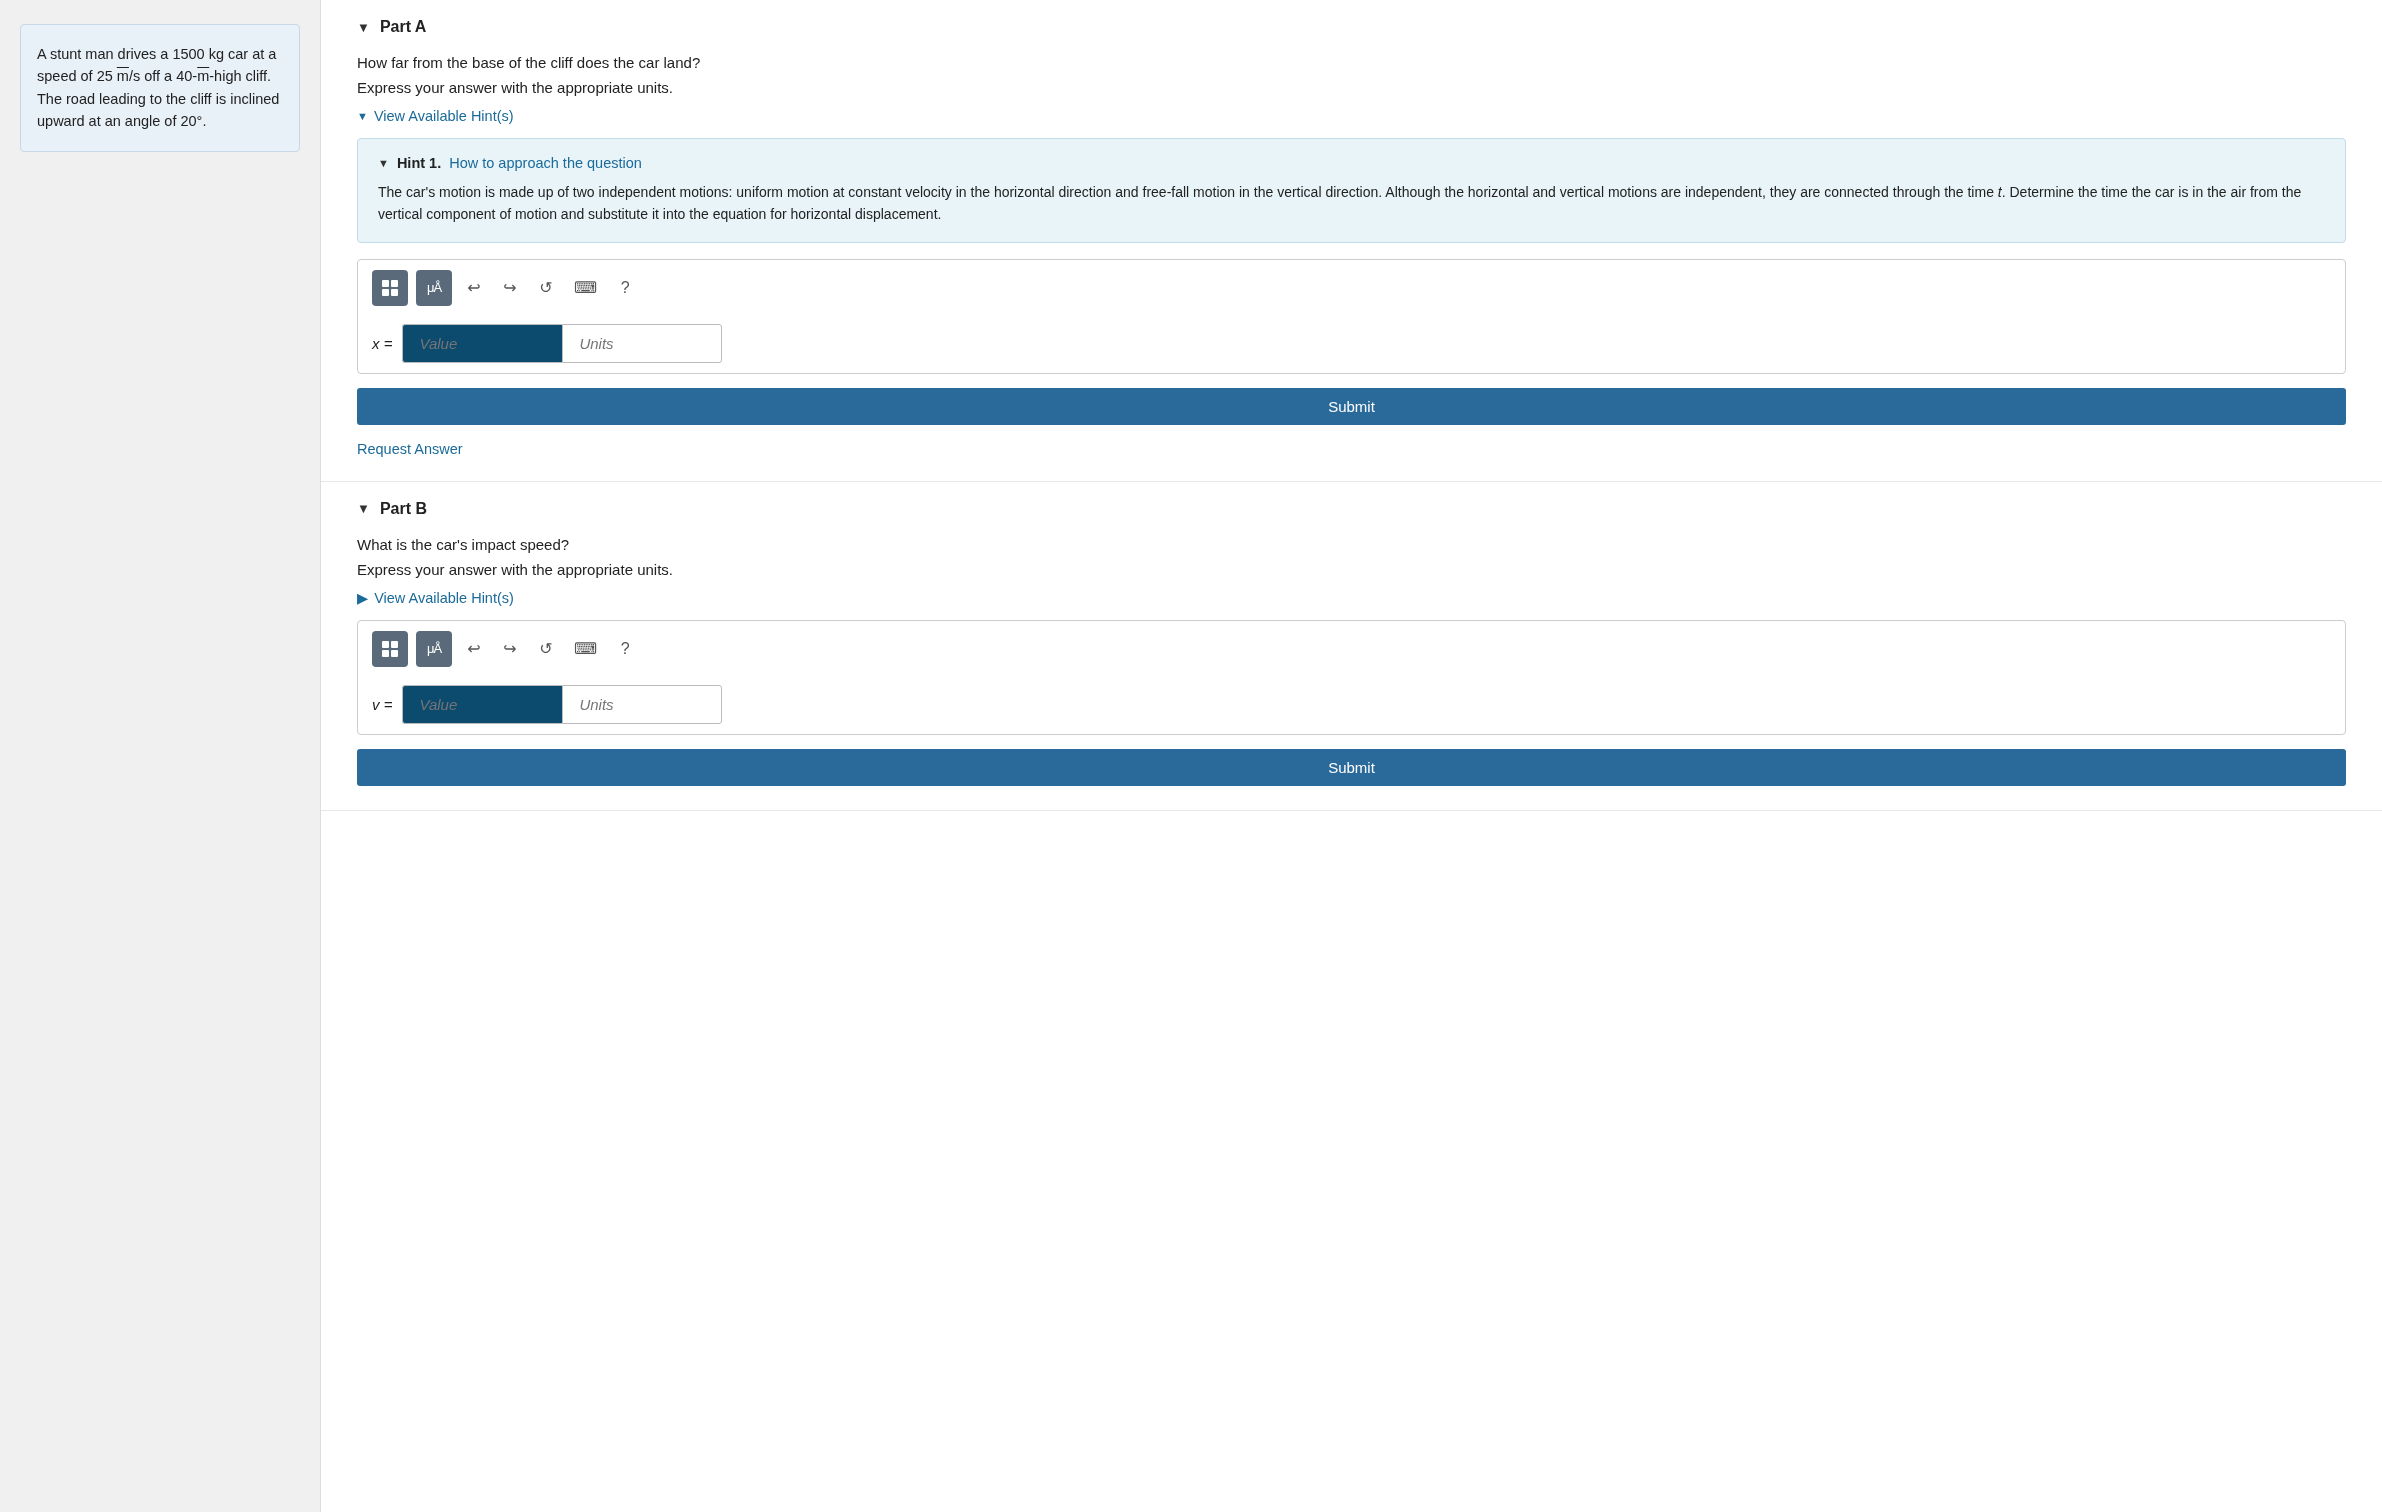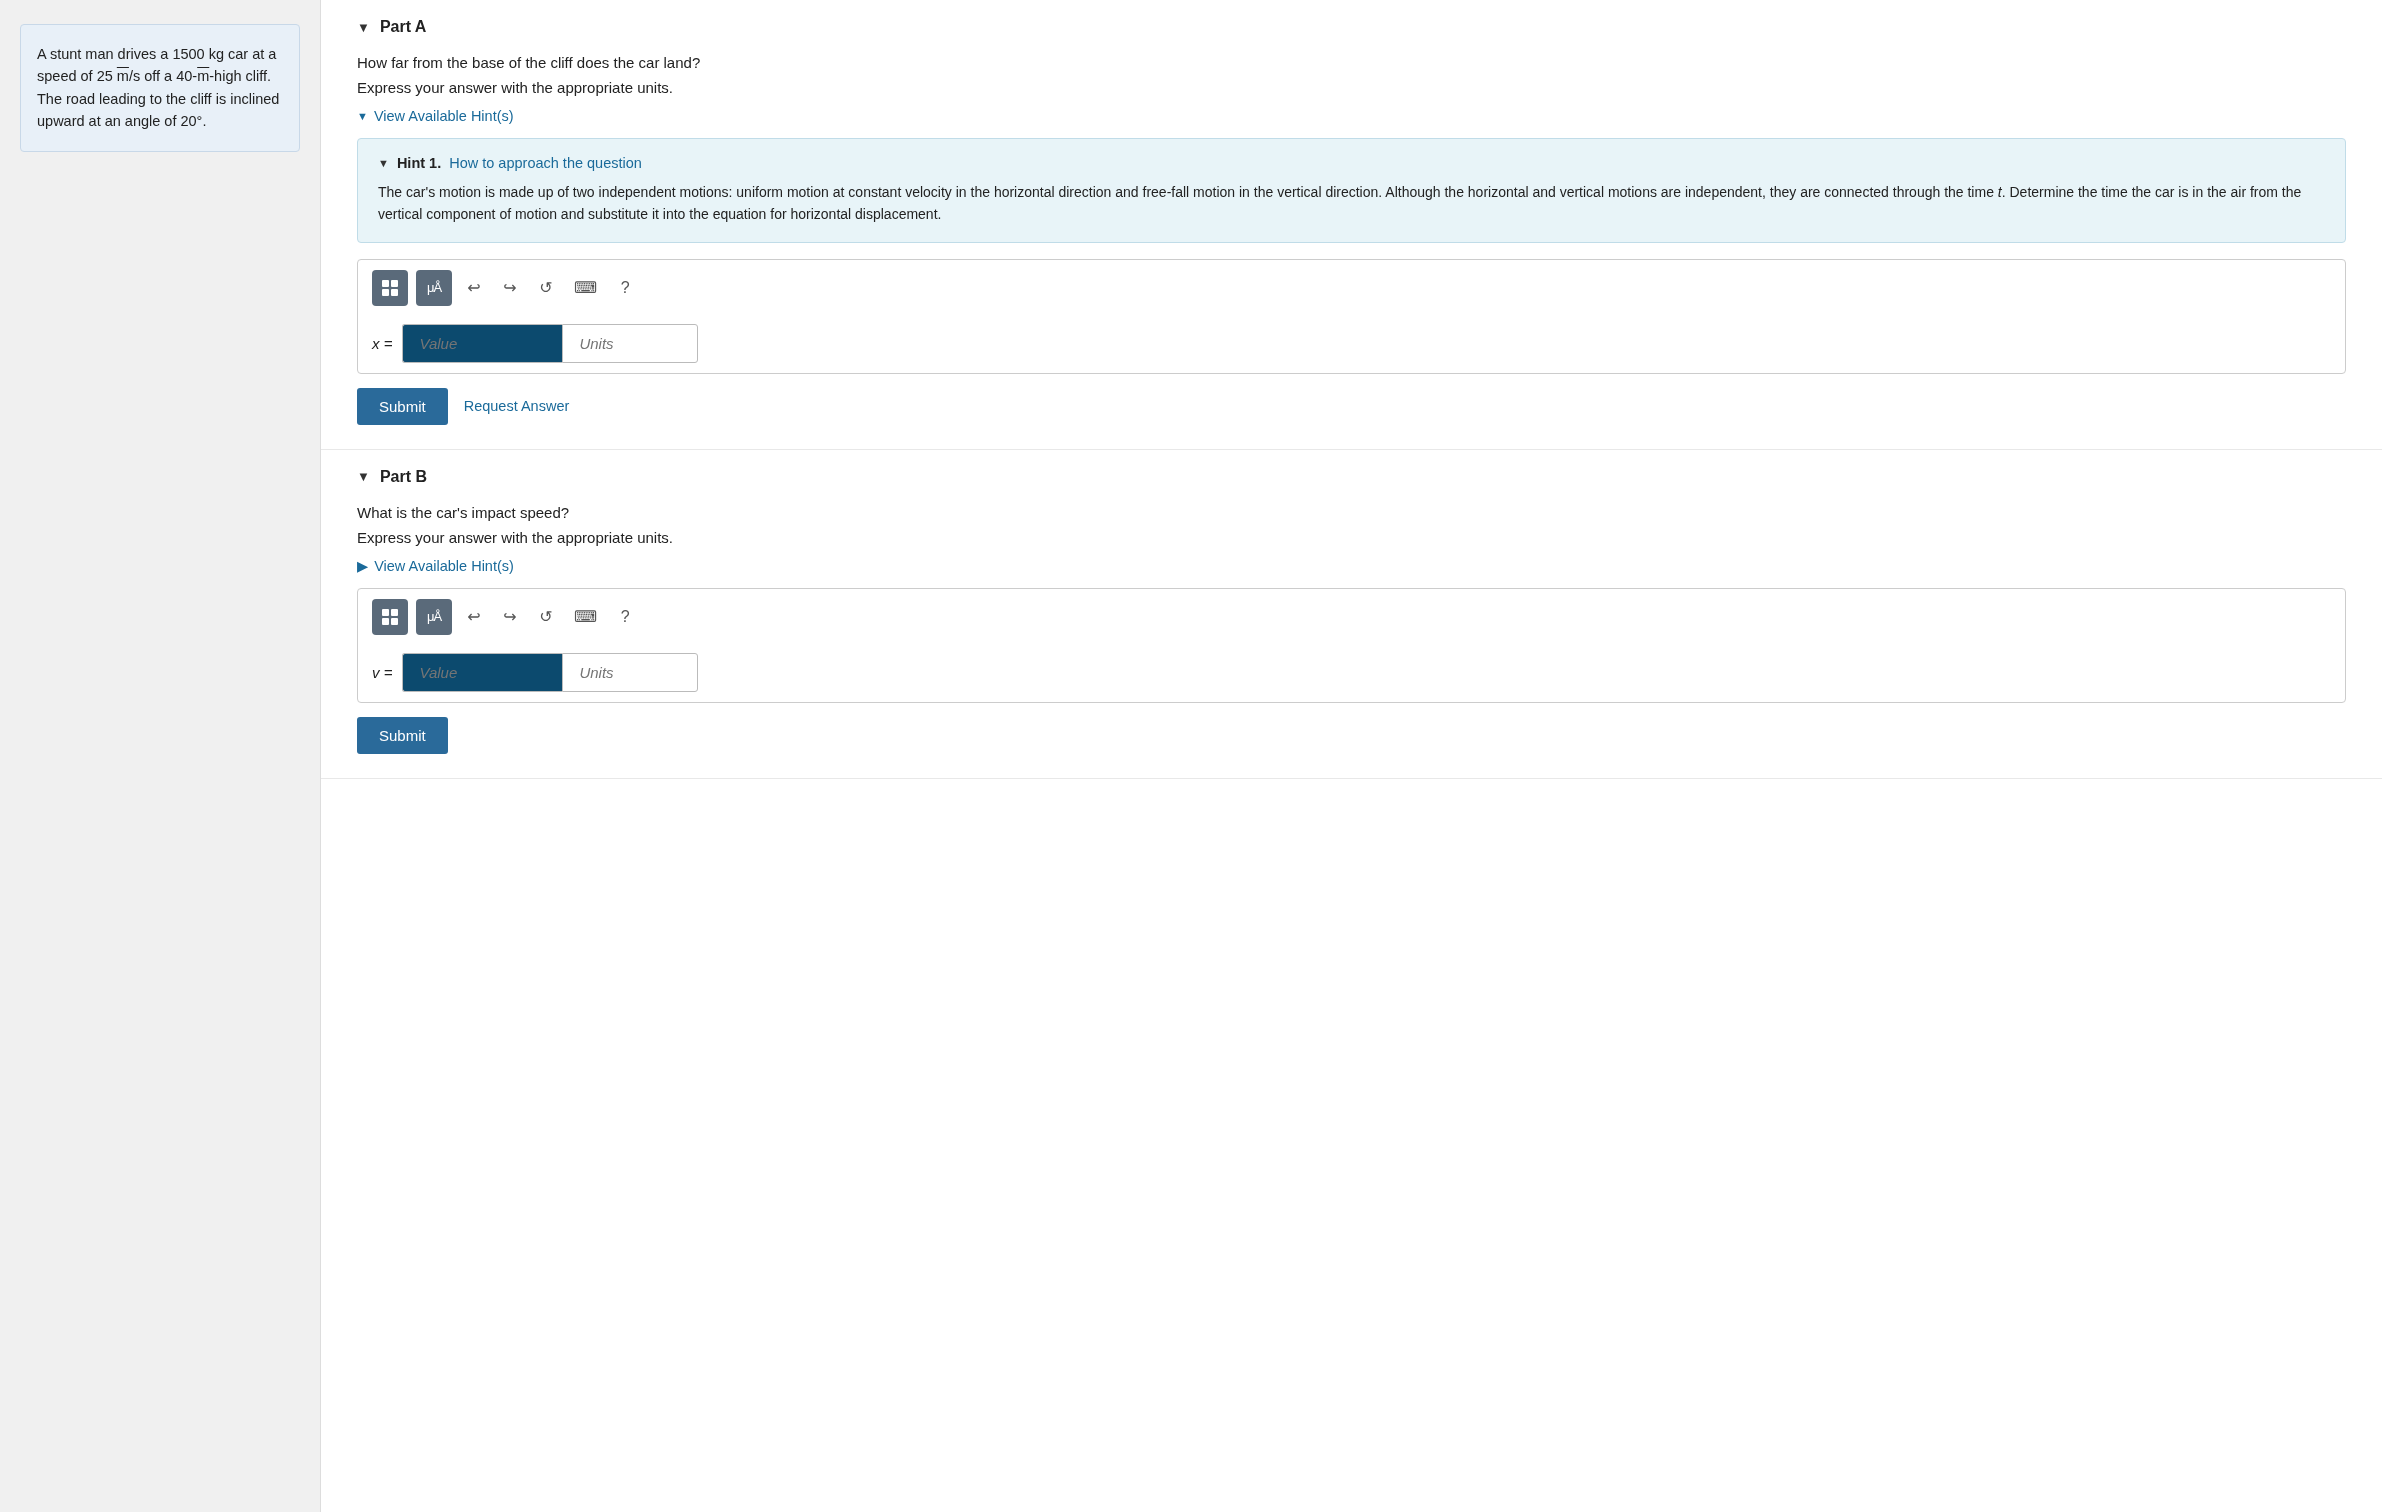--- a/index.html
+++ b/index.html
@@ -165,29 +165,29 @@
       outline: none;
       background: #0c4a6e;
     }
     .units-input {
       border: 1px solid #bbb;
       border-radius: 0 3px 3px 0;
       padding: 10px 16px;
       font-size: 15px;
       font-style: italic;
       color: #999;
-      width: 136px;
+      width: 160px;
       outline: none;
       background: #fff;
     }
     .action-row {
       display: flex;
-      align-items: center;
       gap: 16px;
       margin-top: 4px;
+      flex-direction: column;
     }
     .submit-btn {
       background: #2a6a9a;
       color: #fff;
       border: none;
       border-radius: 3px;
       padding: 10px 22px;
       font-size: 15px;
       cursor: pointer;
       font-weight: normal;

